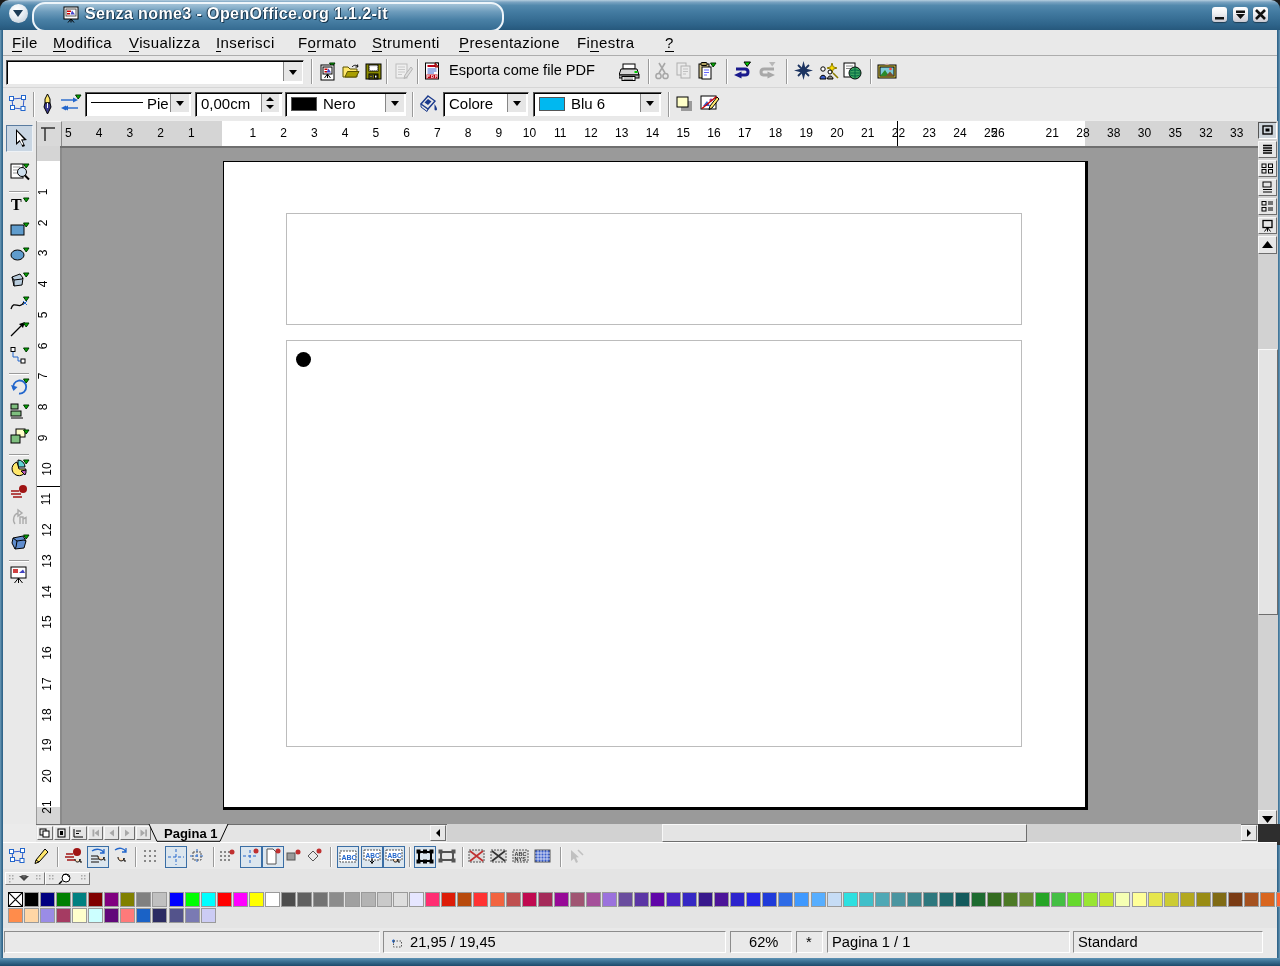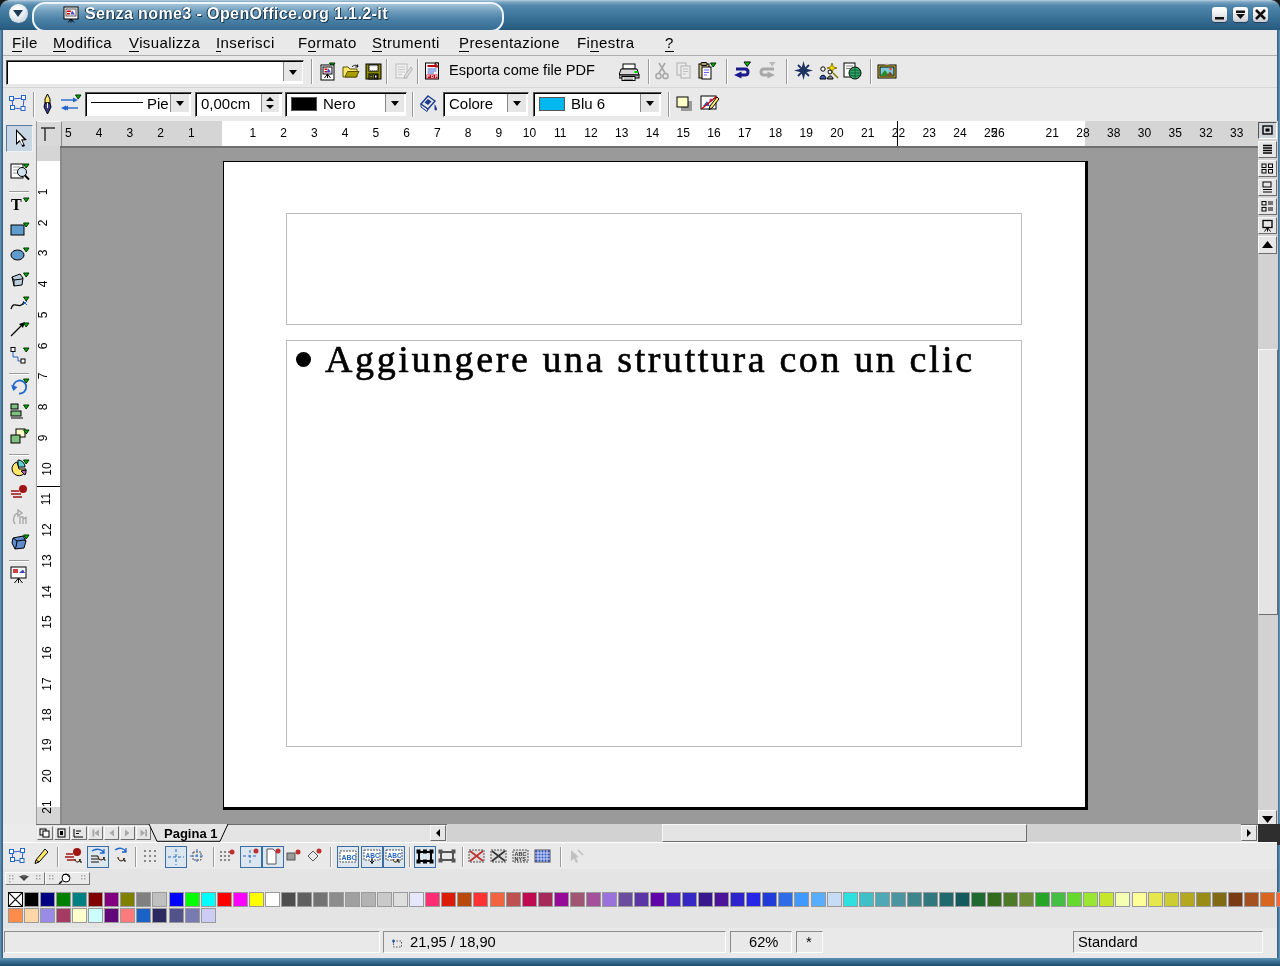--- a/index.html
+++ b/index.html
@@ -545,21 +545,20 @@
         <path d="M8.5 14 L4.5 19 M8.5 14 L12.5 19 M8.5 14 L8.5 19" stroke="#000"></path>
       </svg>
     </div>
 </div>
 
 <div class="abs" id="workspace">
  <div id="slide">
   <div class="frame" style="left:62px;top:51px;width:734px;height:110px;"></div>
   <div class="frame" style="left:62px;top:178px;width:734px;height:405px;"></div>
   <div id="bodybullet"></div>
-  <div id="bodytxt">Aggiungere una struttura con un clic</div>
  </div>
 </div>
 
 <div class="abs" id="vscol">
  <div class="sbtn" style="left:0;top:1px;width:19px;height:17px;border-color:#555 #fff #fff #555;background:#cdd4da">
       <svg width="17" height="15">
         <rect x="4" y="3" width="9" height="8" fill="none" stroke="#000" stroke-width="1.4"></rect>
         <rect x="6.5" y="5.5" width="4" height="3" fill="#000"></rect>
       </svg>
     </div>
@@ -992,24 +991,27 @@
     </div>
 </div>
 
 <div class="abs" id="statusbar">
  <div class="sfield" style="left:1px;width:376px;"></div>
  <div class="sfield" style="left:380px;width:343px;">
       <svg style="position:absolute;left:6px;top:4px" width="14" height="14">
         <path d="M2 5 L5 5 M3.5 3.5 L3.5 7" stroke="#26c" stroke-width="1.3"></path>
         <rect x="3.5" y="5" width="8" height="6" fill="none" stroke="#555" stroke-dasharray="1.5 1.5"></rect>
       </svg>
-      <span style="left:26px">21,95 / 18,90</span>
+      <span style="left:26px">21,95 / 19,45</span>
     </div>
  <div class="sfield" style="left:727px;width:62px;">
       <span style="left:18px">62%</span>
     </div>
  <div class="sfield" style="left:793px;width:27px;">
       <span style="left:9px">*</span>
     </div>
+ <div class="sfield" style="left:824px;width:243px;">
+      <span style="left:4px">Pagina 1 / 1</span>
+    </div>
  <div class="sfield" style="left:1070px;width:190px;">
       <span style="left:4px">Standard</span>
     </div>
 </div>
 
 </body></html>

